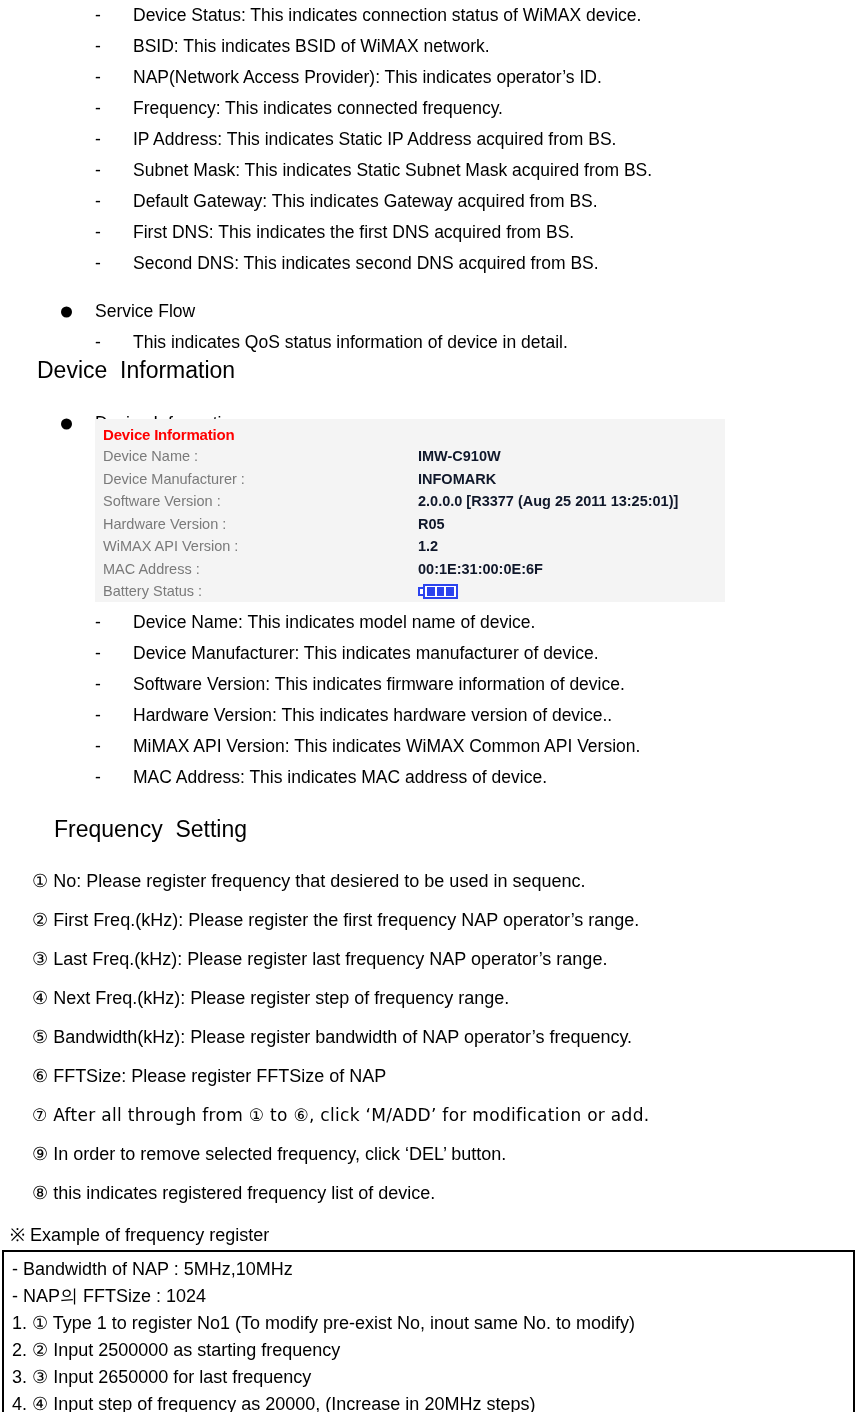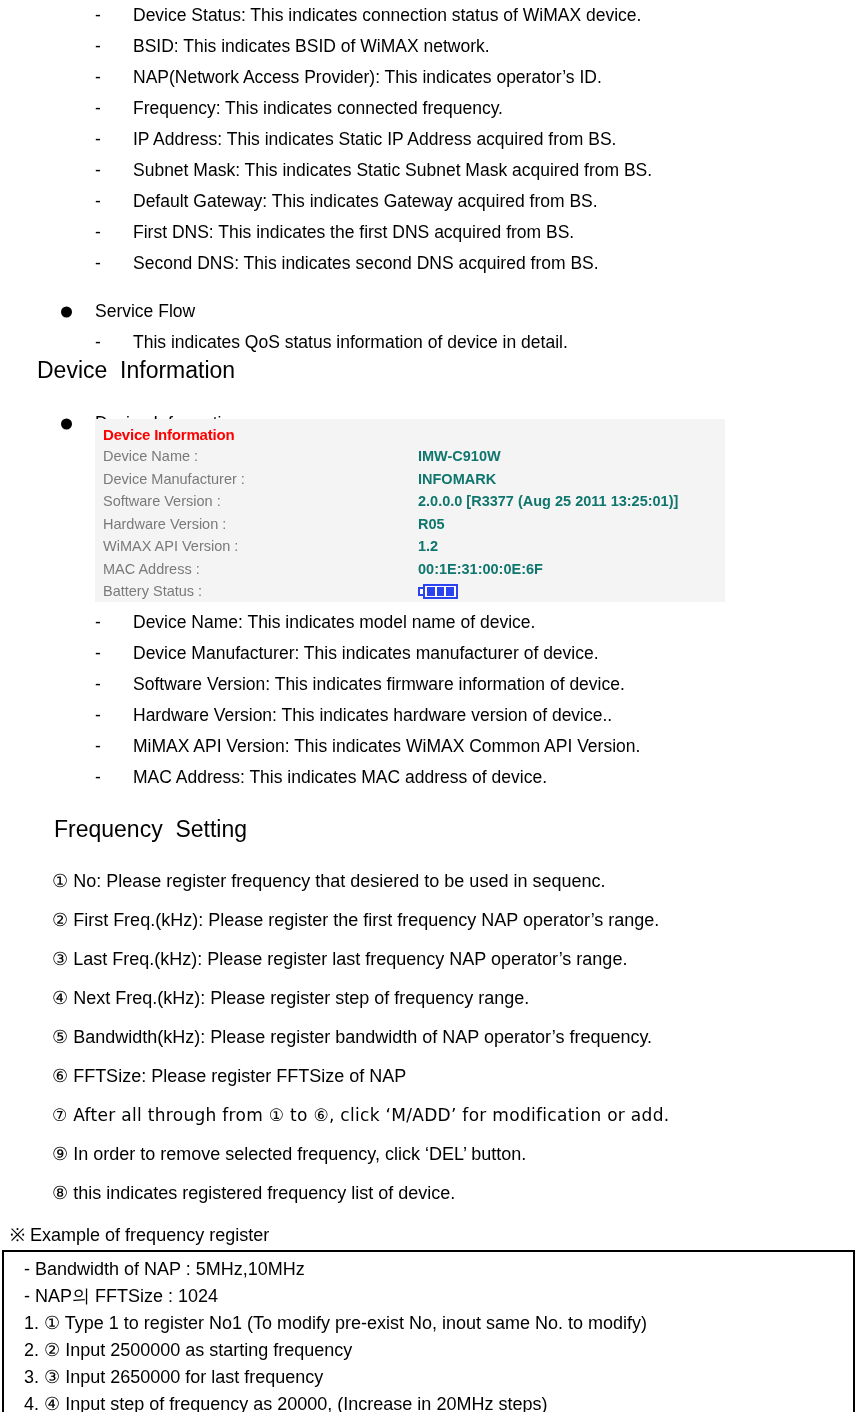--- a/index.html
+++ b/index.html
@@ -96,21 +96,21 @@
     position: absolute;
     left: 8px;
     top: 0;
     color: #7a7a7a;
     white-space: nowrap;
   }
   .panel-row .p-value {
     position: absolute;
     left: 323px;
     top: 0;
-    color: #0f766e;
+    color: #0f172a;
     font-weight: bold;
     white-space: nowrap;
   }
   .battery {
     position: absolute;
     left: 323px;
     top: 4px;
     width: 40px;
     height: 15px;
   }
@@ -144,21 +144,21 @@
     box-sizing: border-box;
     background: #ffffff;
   }
 
   
   .num-row {
     position: relative;
     height: 39px;
     line-height: 39px;
     font-size: 18px;
-    padding-left: 52px;
+    padding-left: 32px;
     white-space: nowrap;
   }
   .num-row.wide {
     font-family: "DejaVu Sans", sans-serif;
     font-size: 17px;
     letter-spacing: 0.3px;
   }
 
   
   .ex-label {
@@ -179,21 +179,21 @@
     border-bottom: none;
     box-sizing: border-box;
     background: #ffffff;
     padding: 4px 0 0 0;
     overflow: hidden;
   }
   .ex-row {
     height: 27px;
     line-height: 27px;
     font-size: 18px;
-    padding-left: 20px;
+    padding-left: 8px;
     white-space: nowrap;
   }
 
   .block-top { position: absolute; left: 0; top: 0; width: 861px; }
   .block-sf  { position: absolute; left: 0; top: 275px; width: 861px; }
   .block-di-head { position: absolute; left: 0; top: 353px; width: 861px; }
   .block-di-list { position: absolute; left: 0; top: 607px; width: 861px; }
   .block-fs-head { position: absolute; left: 17px; top: 812px; width: 691px; }
   .block-fs-list { position: absolute; left: 0; top: 862px; width: 861px; }
 </style>

